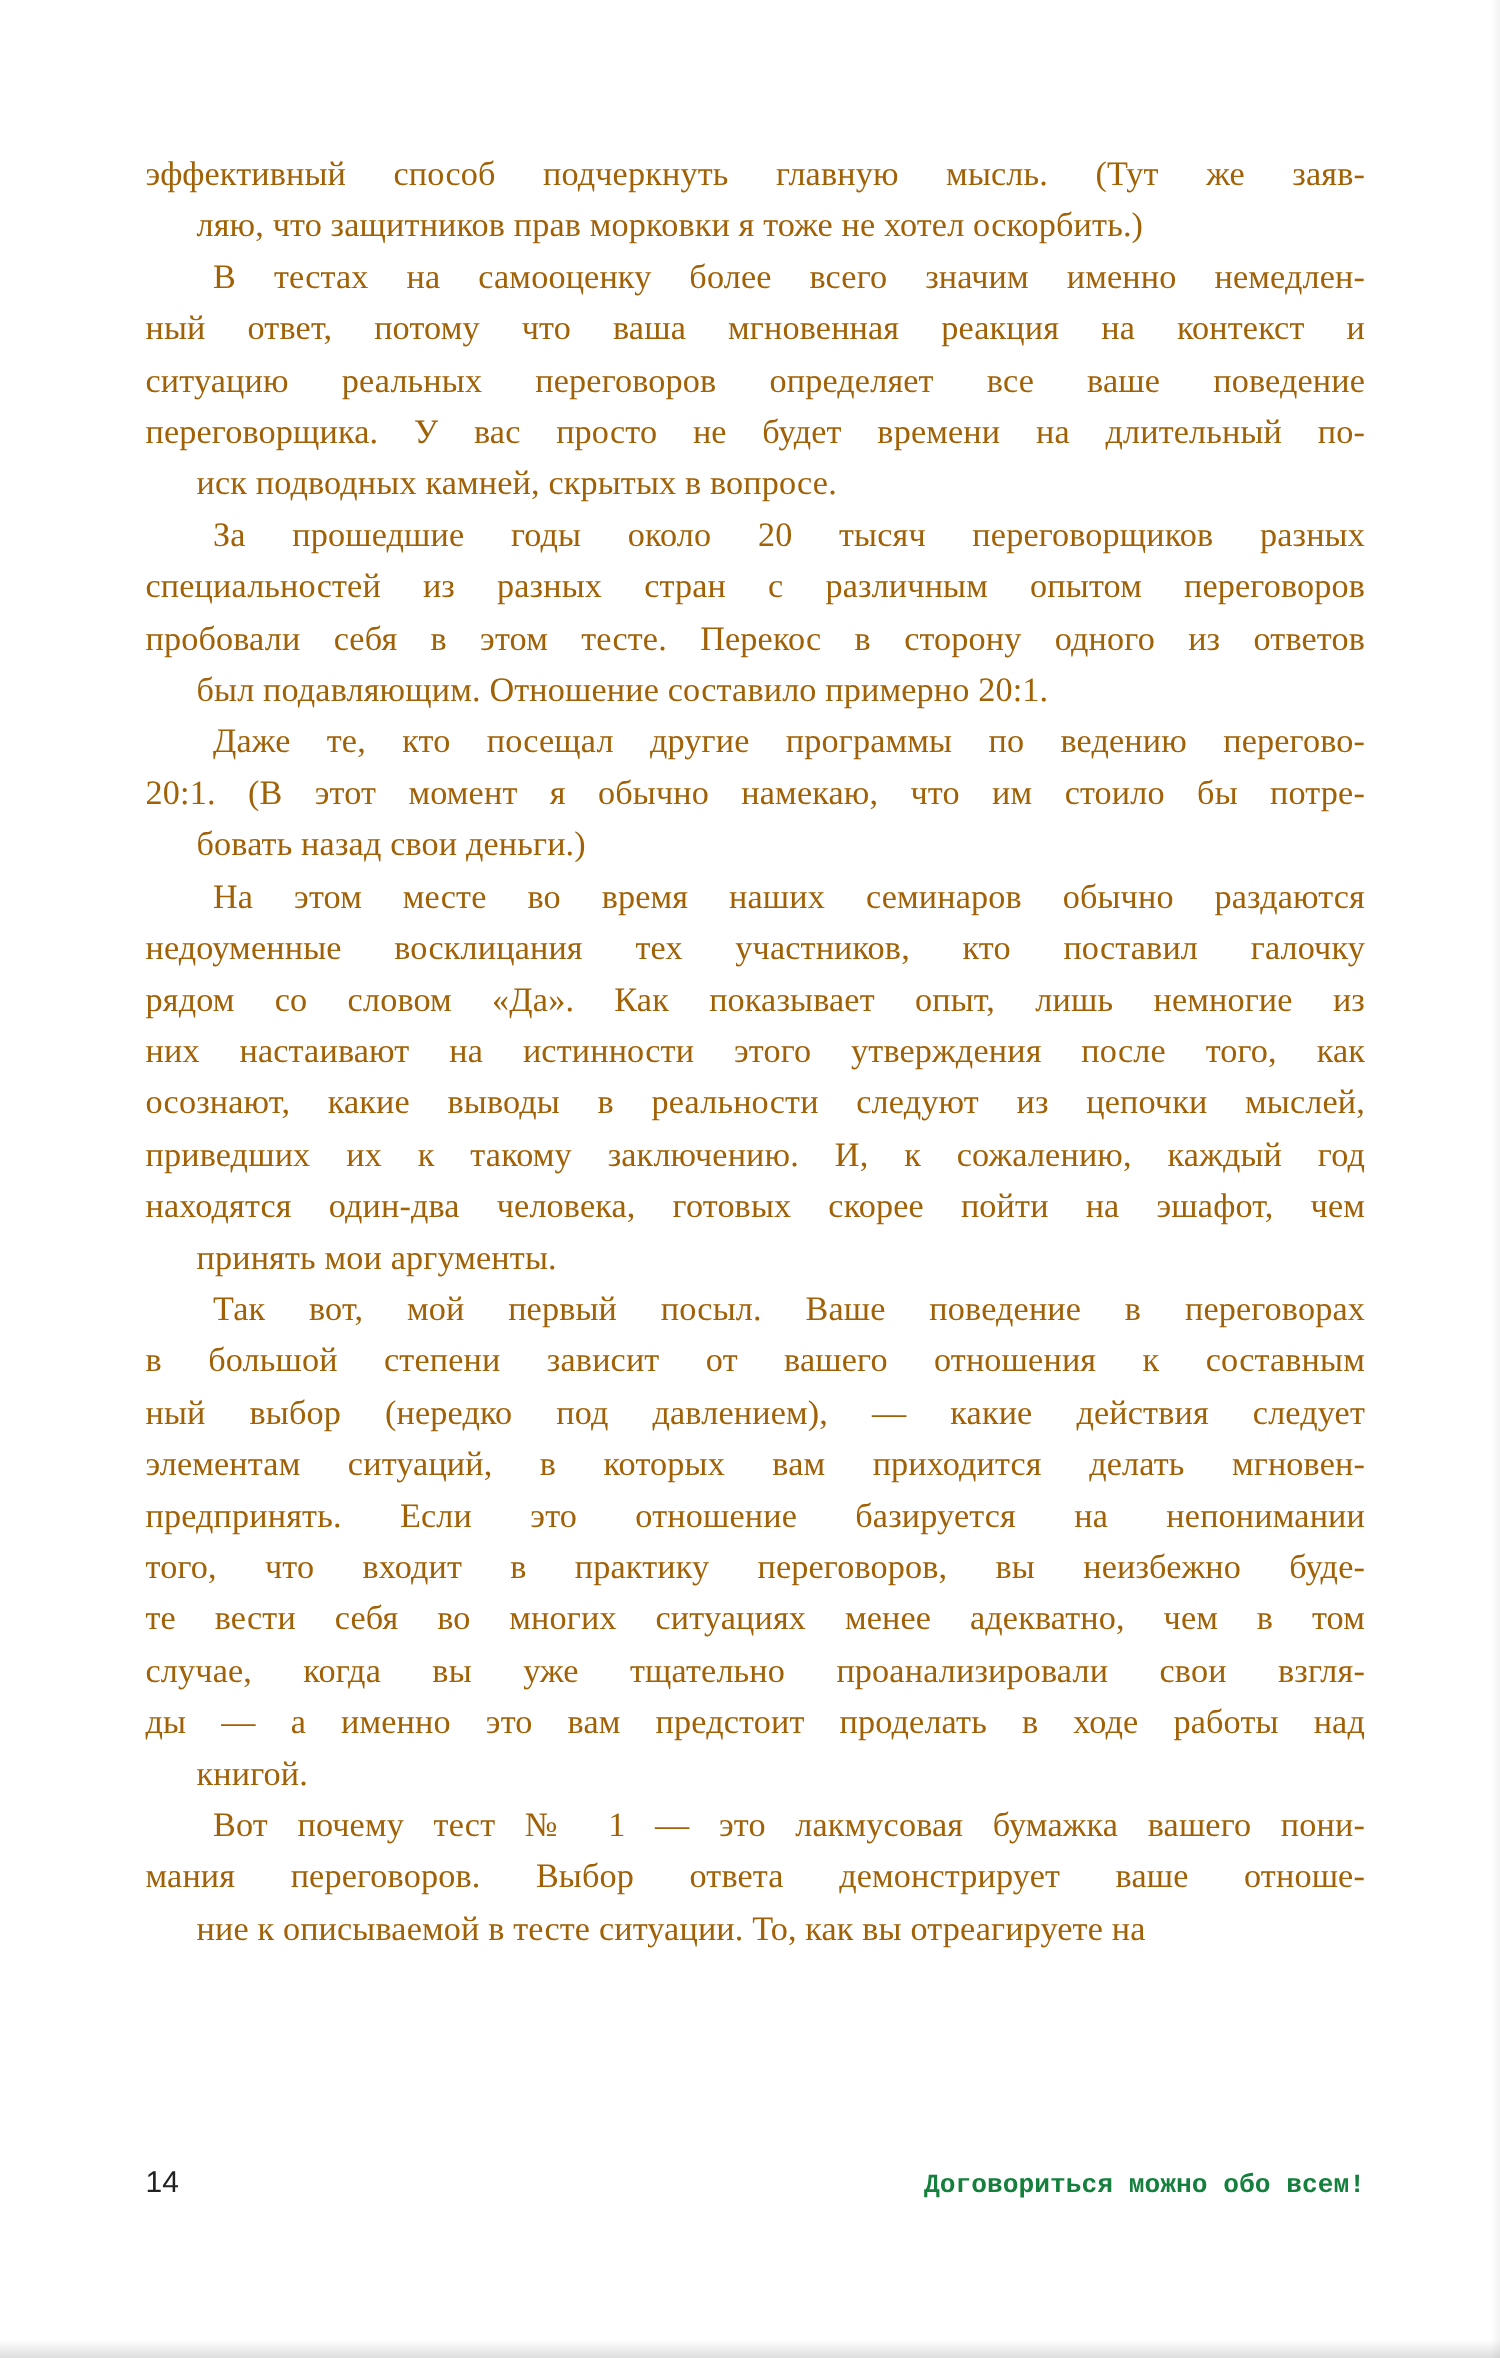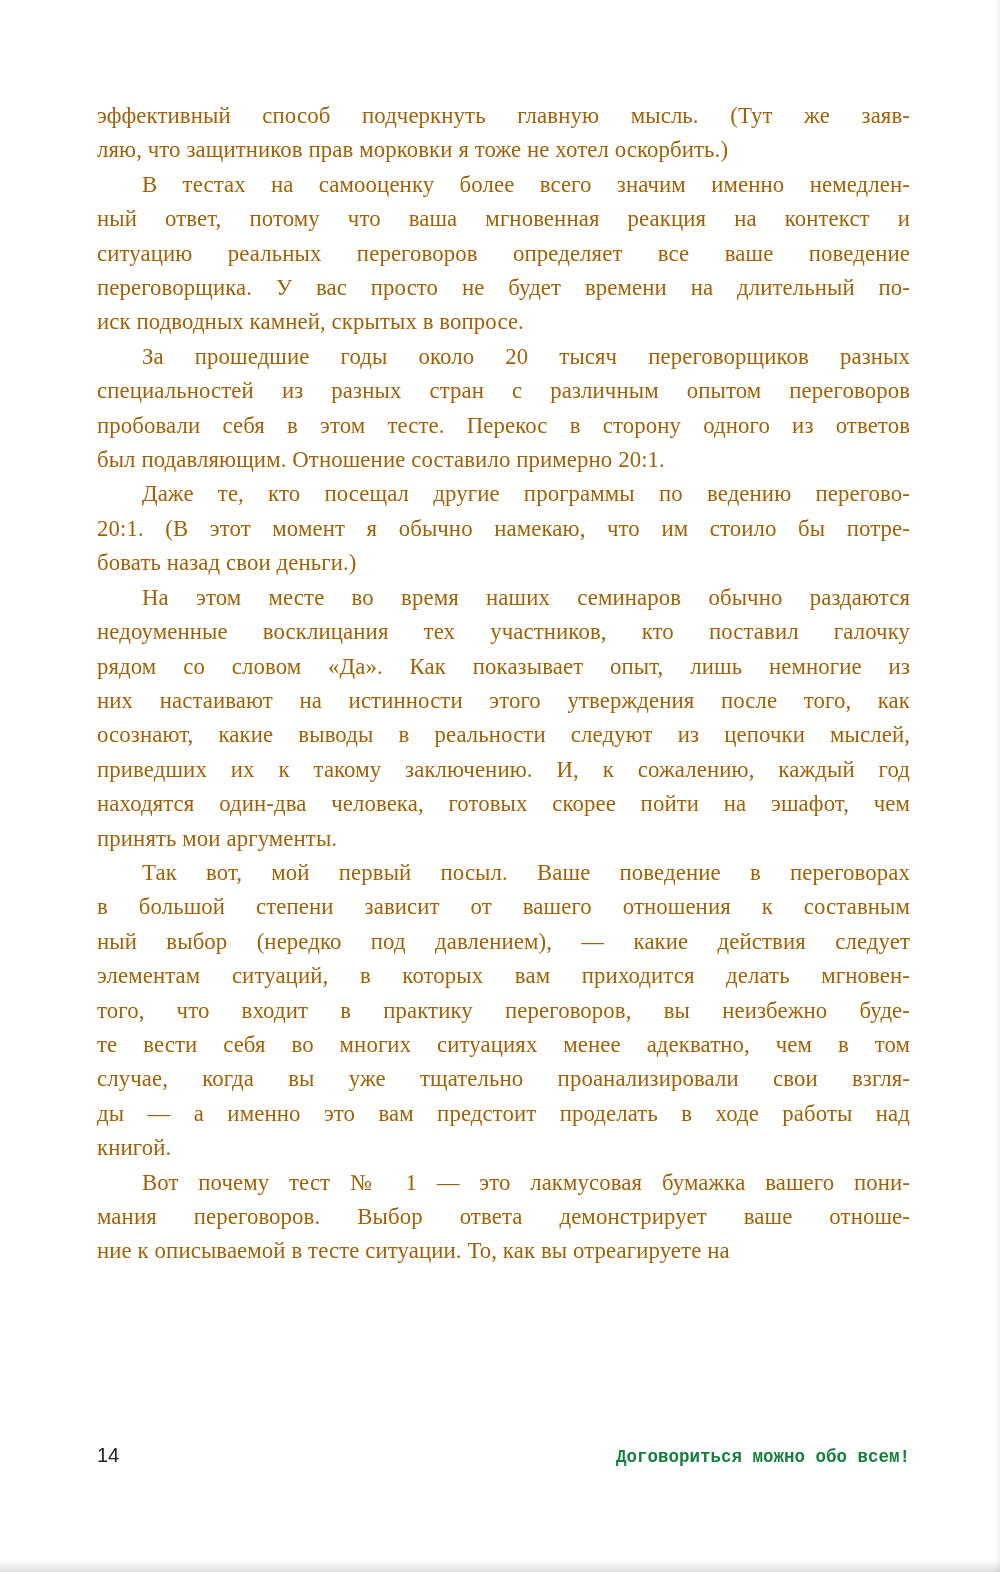--- a/index.html
+++ b/index.html
@@ -32,20 +32,21 @@
   .para {
     margin: 0;
     padding: 0;
   }
   .line {
     text-align: justify;
     text-align-last: justify;
   }
   .line.last {
     text-align-last: left;
+    margin-left: 34px;
   }
   .line.indent {
     text-indent: 45px;
   }
   .it {
     font-style: italic;
   }
   .footer {
     position: absolute;
     left: 97px;
@@ -121,20 +122,21 @@
         <div class="line"><span class="">осознают, какие выводы в реальности следуют из цепочки мыслей,</span></div>
         <div class="line"><span class="">приведших их к такому заключению. И, к сожалению, каждый год</span></div>
         <div class="line"><span class="">находятся один-два человека, готовых скорее пойти на эшафот, чем</span></div>
         <div class="line last"><span class="">принять мои аргументы.</span></div>
       </div>
       <div class="para">
         <div class="line indent"><span class="">Так вот, мой первый посыл. Ваше поведение в переговорах</span></div>
         <div class="line"><span class="">в большой степени зависит от вашего отношения к составным</span></div>
         <div class="line"><span class="">ный выбор (нередко под давлением), — какие действия следует</span></div>
         <div class="line"><span class="">элементам ситуаций, в которых вам приходится делать мгновен-</span></div>
+        <div class="line"><span class="">предпринять. Если это отношение базируется на непонимании</span></div>
         <div class="line"><span class="">того, что входит в практику переговоров, вы неизбежно буде-</span></div>
         <div class="line"><span class="">те вести себя во многих ситуациях менее адекватно, чем в том</span></div>
         <div class="line"><span class="">случае, когда вы уже тщательно проанализировали свои взгля-</span></div>
         <div class="line"><span class="">ды — а именно это вам предстоит проделать в ходе работы над</span></div>
         <div class="line last"><span class="">книгой.</span></div>
       </div>
       <div class="para">
         <div class="line indent"><span class="">Вот почему тест № 1 — это лакмусовая бумажка вашего пони-</span></div>
         <div class="line"><span class="">мания переговоров. Выбор ответа демонстрирует ваше отноше-</span></div>
         <div class="line last"><span class="">ние к описываемой в тесте ситуации. То, как вы отреагируете на</span></div>

